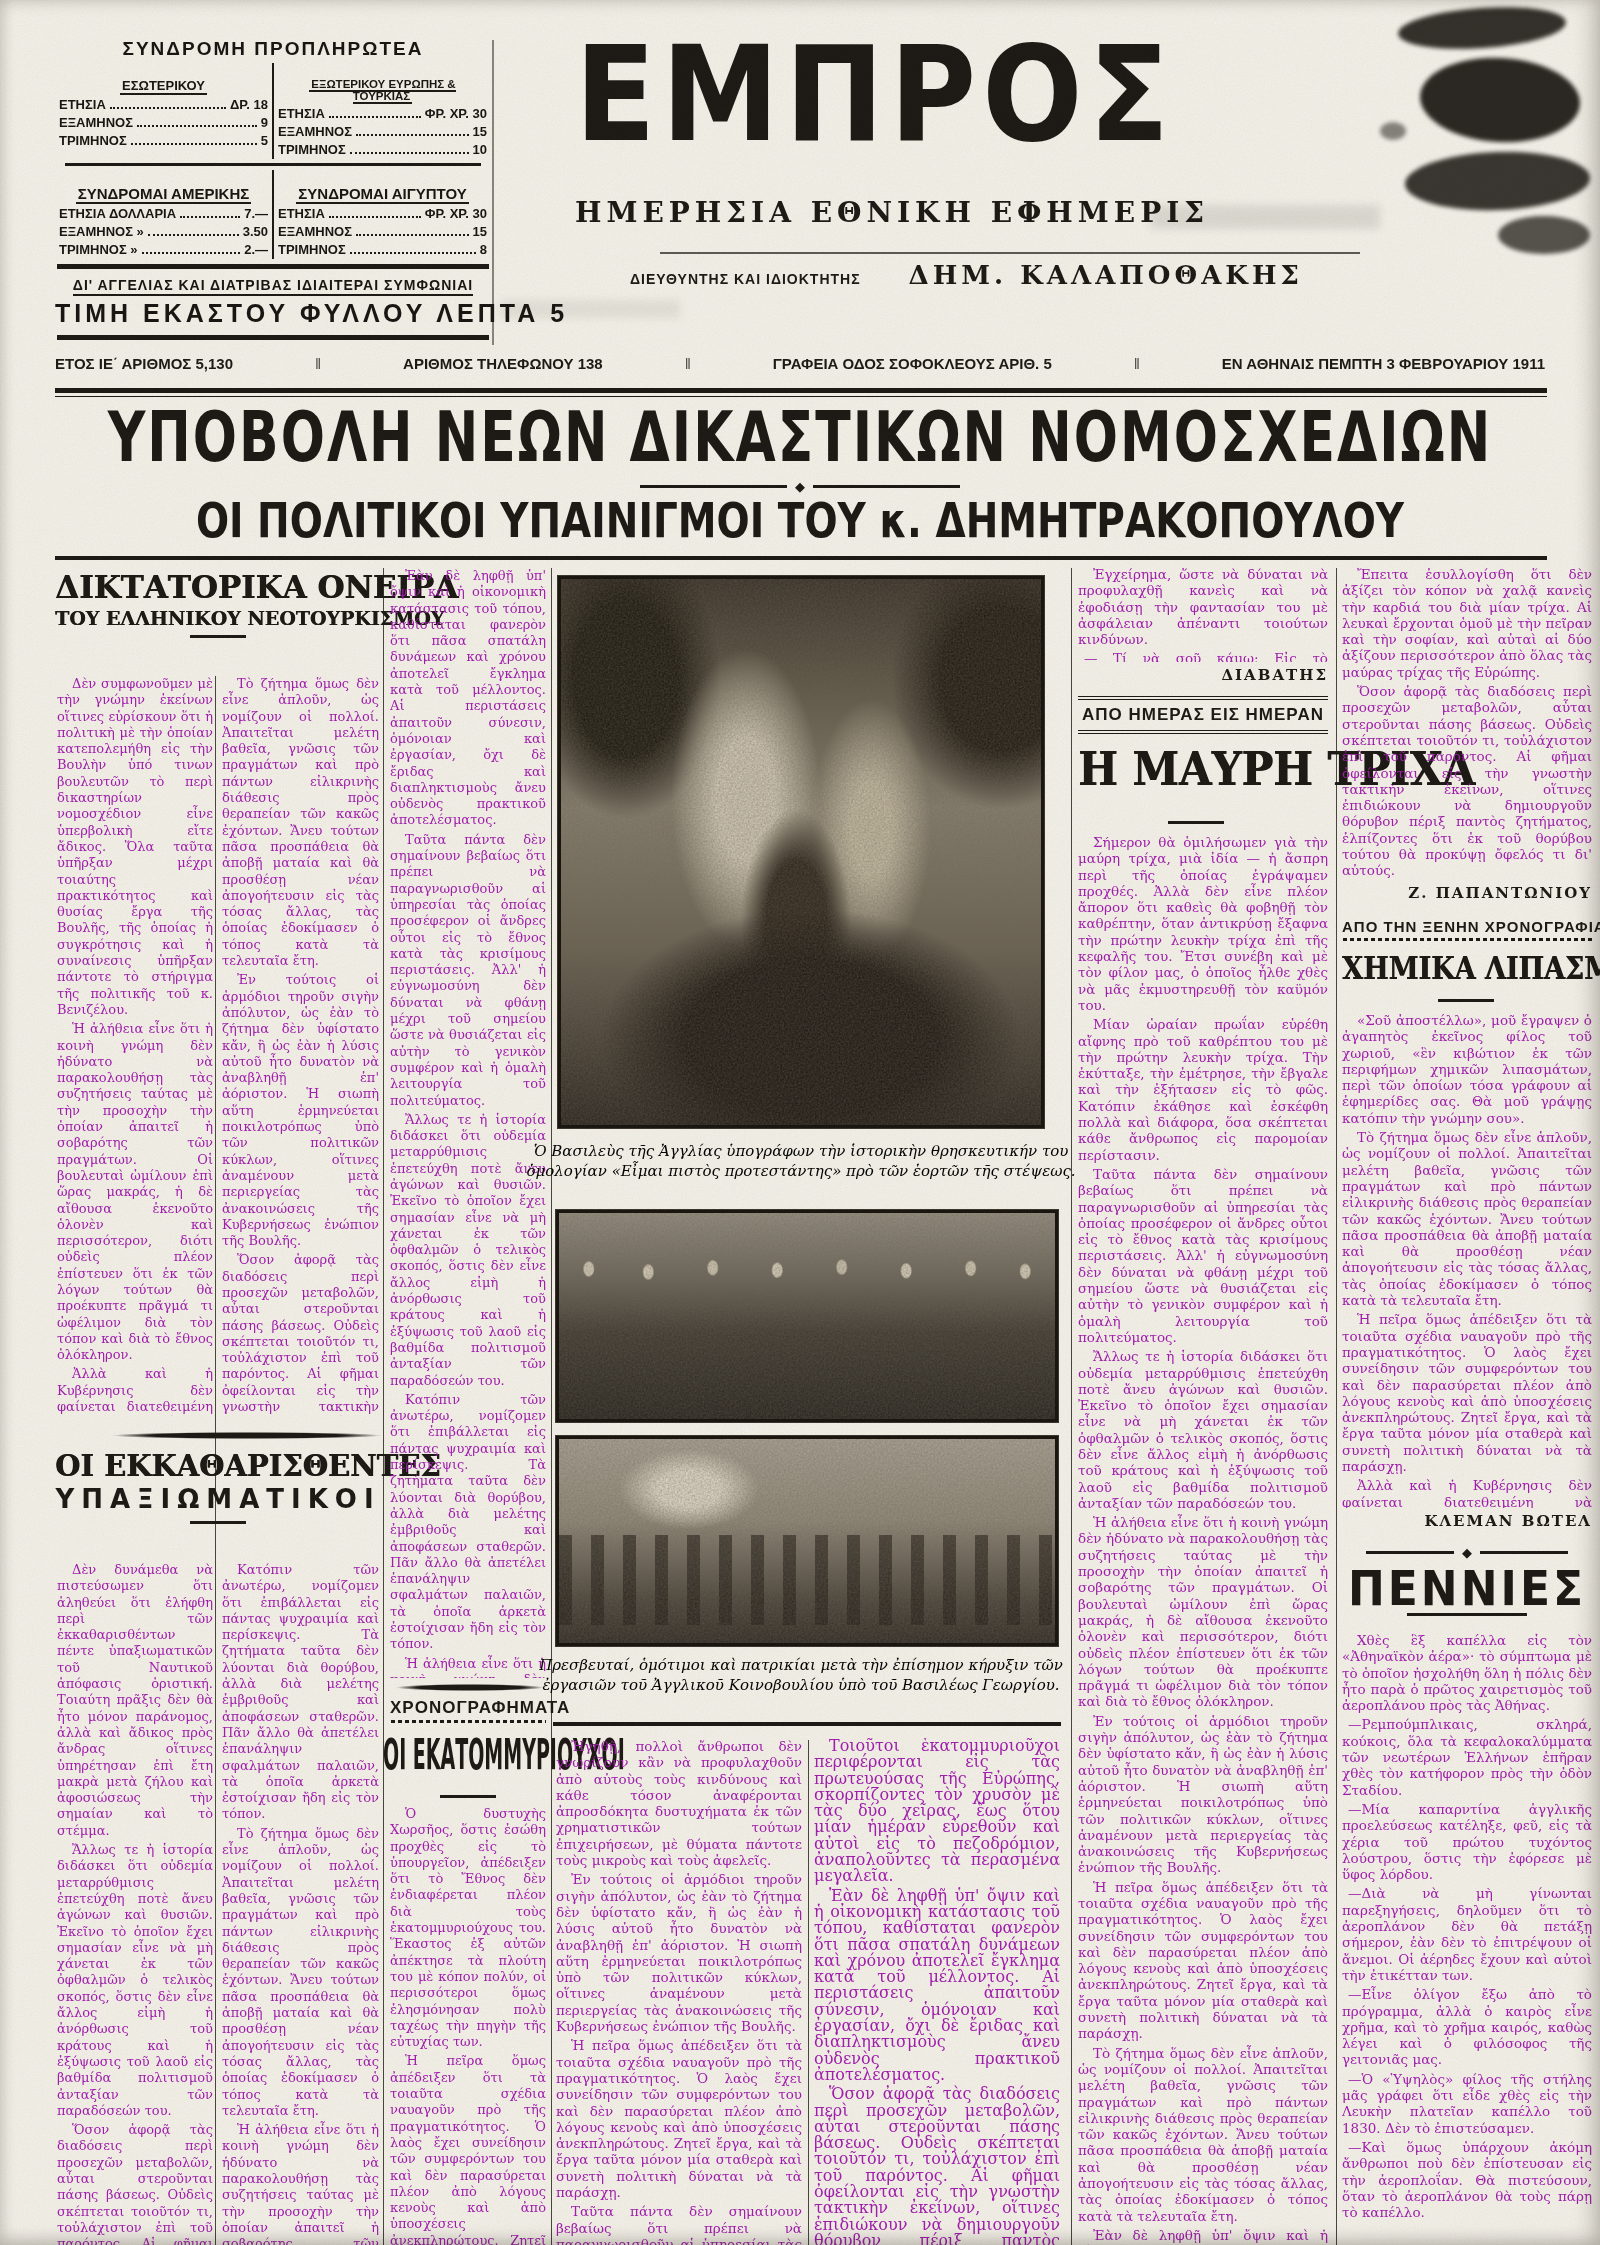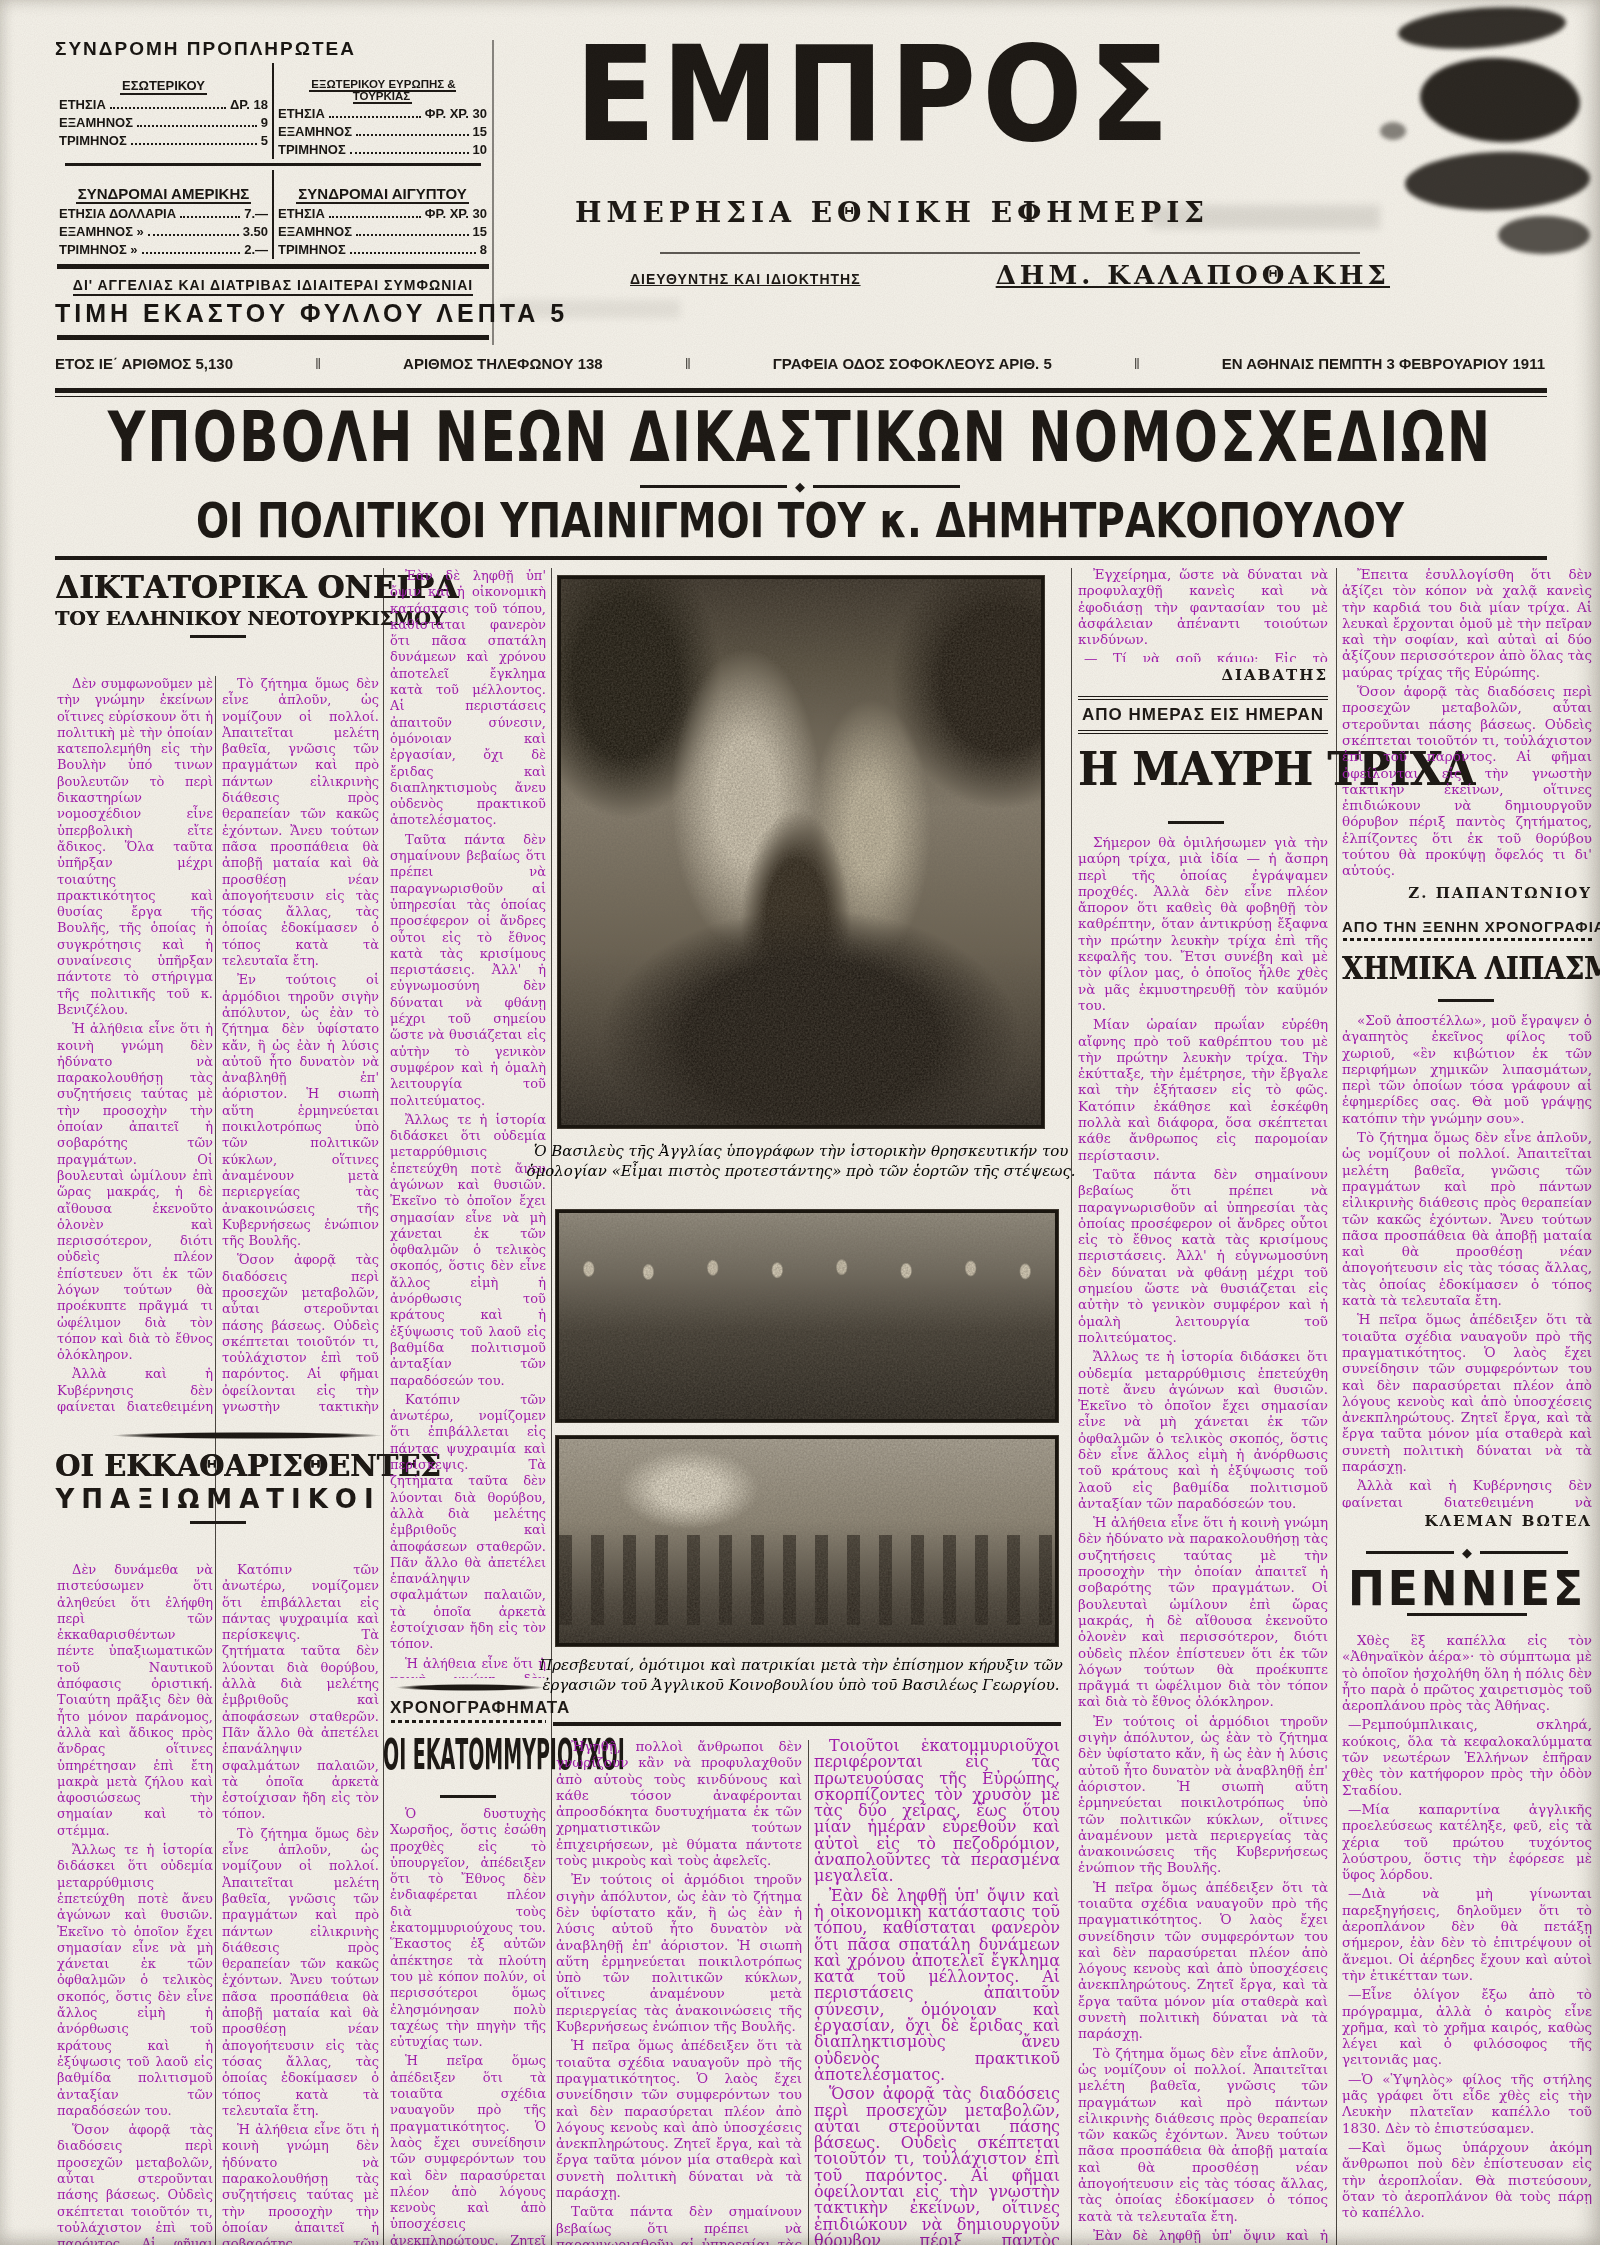--- a/index.html
+++ b/index.html
@@ -5,38 +5,38 @@
   html,body{margin:0;padding:0;}
   body{width:1600px;height:2245px;background:#e8e4da;font-family:"DejaVu Serif",serif;}
   .page{position:absolute;left:0;top:0;width:1600px;height:2245px;background:#f5f2ea;overflow:hidden;color:#1b1713;}
   .abs{position:absolute;}
   
   .col{position:absolute;overflow:hidden;text-align:justify;font:13px/16.3px "DejaVu Serif",serif;color:#a21caf;}
   .col p{margin:0 0 3px;text-indent:15px;}
   .col p.dash{text-indent:6px;}
   
   .sbox{position:absolute;left:55px;top:38px;width:436px;font-family:"Liberation Sans","DejaVu Sans",sans-serif;color:#161310;}
-  .s-title{text-align:left;font-weight:bold;font-size:19px;letter-spacing:2px;margin-bottom:3px;}
+  .s-title{text-align:center;font-weight:bold;font-size:19px;letter-spacing:2px;margin-bottom:3px;}
   .s-cols{display:flex;}
   .s-col{flex:1;padding:0 4px;}
   .s-col+.s-col{border-left:2px solid #1b1713;}
   .s-head{text-align:center;font-weight:bold;font-size:13px;margin:15px 0 3px;}
   .s-head span{border-bottom:2px solid #1b1713;padding:0 2px;}
   .s-row{display:flex;align-items:baseline;font-size:13px;font-weight:bold;line-height:18px;white-space:nowrap;}
   .lead{flex:1;border-bottom:2px dotted #1b1713;margin:0 4px 3px;min-width:8px;}
   .s-rule{height:3px;background:#1b1713;margin:4px 10px;}
   .s-rule.heavy{height:5px;margin:5px 2px;}
   .s-ads{text-align:center;font-weight:bold;font-size:14px;letter-spacing:1px;padding:3px 0 2px;}
   .s-ads span{border-bottom:2px solid #1b1713;padding-bottom:1px;}
   .s-price{text-align:center;font-weight:bold;font-size:25px;letter-spacing:4px;padding:4px 0 2px;white-space:nowrap;}
   
   .mast{position:absolute;left:575px;top:26px;width:590px;text-align:center;}
   .mast-title{font:bold 118px/1.05 "DejaVu Sans","Liberation Sans",sans-serif;letter-spacing:6px;transform:scaleY(1.12);transform-origin:top center;white-space:nowrap;}
   .mast-sub{position:absolute;left:575px;top:198px;width:590px;text-align:center;font:bold 28px/1.1 "DejaVu Serif",serif;letter-spacing:5px;white-space:nowrap;}
-  .mast-dir{position:absolute;left:630px;top:262px;width:760px;display:flex;align-items:baseline;justify-content:space-between;gap:4px;white-space:nowrap;text-decoration:underline;}
+  .mast-dir{position:absolute;left:630px;top:262px;width:760px;display:flex;align-items:baseline;justify-content:flex-start;gap:36px;white-space:nowrap;}
   .dir-label{font:bold 14px/1 "Liberation Sans","DejaVu Sans",sans-serif;letter-spacing:1px;}
   .dir-name{font:bold 26px/1 "DejaVu Serif",serif;letter-spacing:4px;margin-left:12px;}
   
   .dateline{position:absolute;left:55px;top:356px;width:1490px;display:flex;justify-content:space-between;align-items:baseline;font:bold 15px/1 "Liberation Sans","DejaVu Sans",sans-serif;white-space:nowrap;}
   .dsep{font-weight:normal;opacity:.8;}
   
   .h1{position:absolute;left:100px;top:402px;width:1400px;text-align:center;}
   .h1 span{display:inline-block;font:bold 52px/1 "DejaVu Sans","Liberation Sans",sans-serif;letter-spacing:2px;transform:scaleY(1.35);transform-origin:top center;white-space:nowrap;}
   .orn{display:flex;align-items:center;gap:8px;}
   .orn:before,.orn:after{content:"";flex:1;border-top:3px solid #1b1713;}

